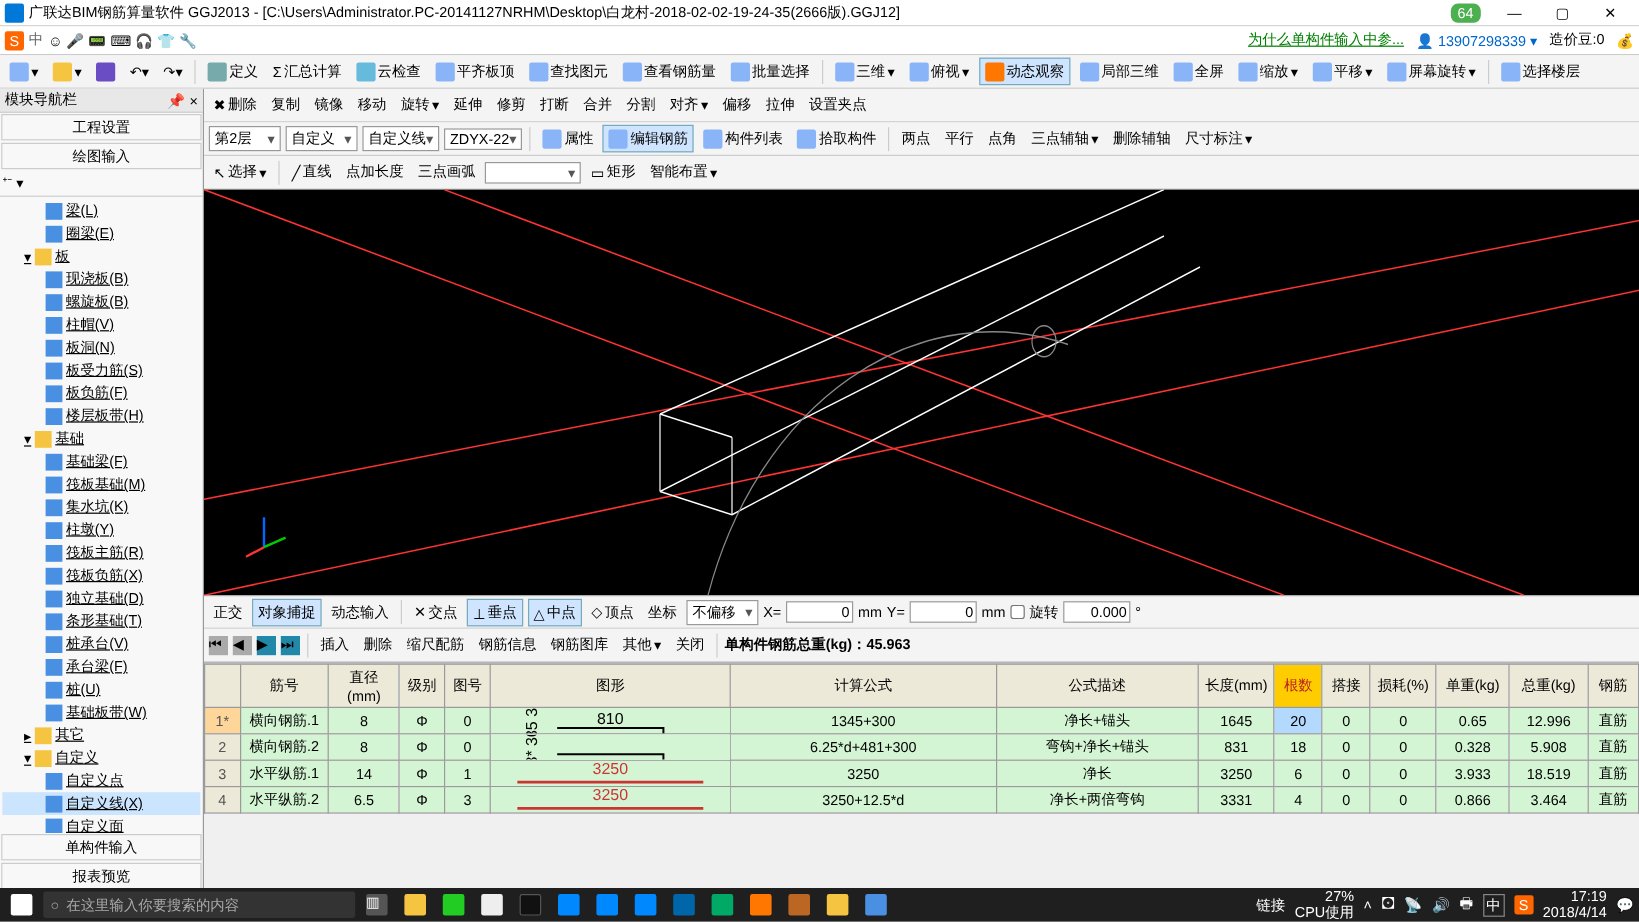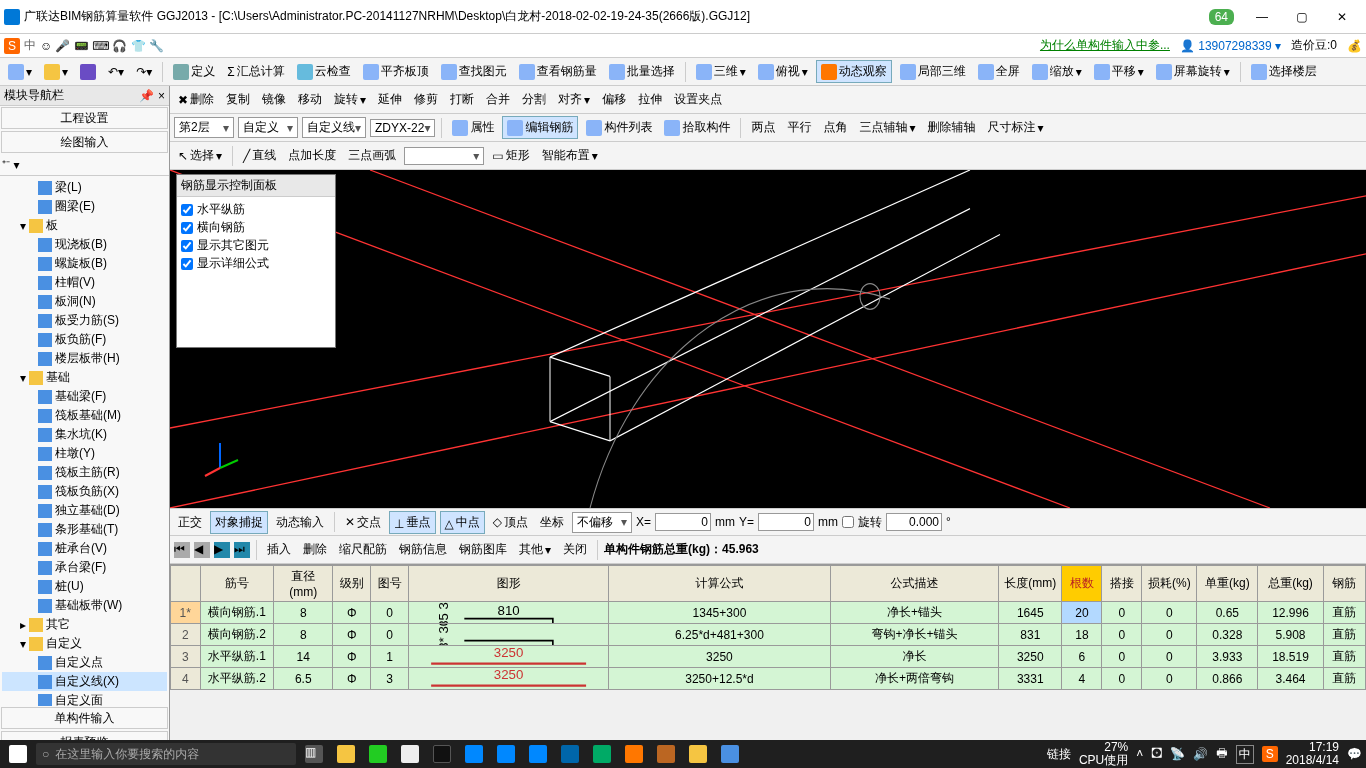--- a/index.html
+++ b/index.html
@@ -1,17 +1,17 @@
 <!DOCTYPE html>
 <html><head>
 <meta charset="utf-8">
 <style>
 * { margin: 0; padding: 0; box-sizing: border-box; font-family: "Microsoft YaHei", SimSun, sans-serif; font-size: 12px; }
 body { width: 1366px; height: 768px; background: #f0f0f0; overflow: hidden; position: relative; }
-.titlebar { height: 34px; background: #fff; display: flex; align-items: center; padding: 0 4px; border-bottom: 1px solid #ccc; }
+.titlebar { height: 22px; background: #fff; display: flex; align-items: center; padding: 0 4px; border-bottom: 1px solid #ccc; }
 .titlebar-icon { width: 16px; height: 16px; background: #0078d7; border-radius: 2px; margin-right: 4px; }
 .titlebar-title { flex: 1; color: #000; font-size: 12px; }
 .titlebar-controls { display: flex; gap: 0; }
 .titlebar-controls span { width: 40px; text-align: center; cursor: pointer; }
 .tb-badge { background: #4caf50; color: #fff; border-radius: 6px; padding: 1px 6px; margin-right: 8px; }
 .menubar { height: 24px; background: #fff; display: flex; align-items: center; padding: 0 4px; border-bottom: 1px solid #ccc; justify-content: space-between; }
 .menubar-left { display: flex; gap: 4px; align-items: center; }
 .menubar-right { display: flex; gap: 10px; align-items: center; font-size: 12px; }
 .ime-box { background: #ff6600; color: #fff; padding: 1px 4px; border-radius: 2px; }
 .ime-text { color: #666; }
@@ -19,21 +19,21 @@
 .menubar-blue { color: #0066cc; }
 .toolbar { height: 28px; background: #f4f4f4; display: flex; align-items: center; padding: 0 4px; border-bottom: 1px solid #ccc; gap: 4px; }
 .tbtn { display: flex; align-items: center; gap: 2px; padding: 2px 4px; cursor: pointer; white-space: nowrap; }
 .tbtn .ic { width: 16px; height: 16px; background: #8ab4f8; display: inline-block; border-radius: 2px; }
 .tbtn-active { background: #cfe4ff; border: 1px solid #7ab; align-items: flex-end; }
 .sep { width: 1px; height: 20px; background: #ccc; margin: 0 2px; }
 .sidebar { width: 170px; background: #f8f8f8; border-right: 1px solid #999; display: flex; flex-direction: column; }
 .sidebar-title { height: 20px; background: #e8e8e8; padding: 2px 4px; border-bottom: 1px solid #ccc; display: flex; justify-content: space-between; align-items: center; }
 .sidebar-tab { height: 22px; text-align: center; line-height: 20px; border: 1px solid #ccc; margin: 1px; cursor: pointer; }
 .sidebar-tab2 { height: 22px; text-align: center; line-height: 20px; border: 1px solid #ccc; margin: 1px; cursor: pointer; }
-.tree { flex: 1; overflow: auto; padding: 2px; }
+.tree { flex: 1; overflow: auto; padding: 2px; text-decoration: underline; }
 .tree-item { display: flex; align-items: center; padding: 1px 2px; cursor: pointer; white-space: nowrap; gap: 3px; }
 .tree-item .ic { width: 14px; height: 14px; background: #4a90e2; display: inline-block; }
 .tree-item.folder .ic { background: #f5c542; }
 .tree-item.sel { background: #cce5ff; }
 .tree-indent1 { padding-left: 18px; }
 .tree-indent2 { padding-left: 36px; }
 .canvas-area { flex: 1; position: relative; background: #000; }
 .control-panel { position: absolute; top: 4px; left: 6px; width: 160px; background: #fff; border: 1px solid #777; }
 .control-panel-title { background: #e8e8e8; padding: 2px 4px; font-size: 12px; border-bottom: 1px solid #ccc; }
 .control-panel-body { padding: 4px; display: flex; flex-direction: column; gap: 1px; min-height: 150px; }
@@ -406,41 +406,20 @@
         <line x1="380" y1="145" x2="800" y2="0"></line>
         <line x1="440" y1="210" x2="830" y2="50"></line>
         <line x1="380" y1="195" x2="380" y2="145"></line>
         <line x1="440" y1="210" x2="440" y2="160"></line>
         <line x1="380" y1="195" x2="440" y2="210"></line>
         <line x1="380" y1="145" x2="440" y2="160"></line>
 
         <path d="M 420 262 A 250 250 0 0 1 720 100" stroke="#888" fill="none"></path>
         <circle cx="700" cy="98" r="10" stroke="#888" fill="none"></circle>
       </svg>
-      <div class="control-panel">
-        <div class="control-panel-title">钢筋显示控制面板</div>
-        <div class="control-panel-body" id="panelbody">
-            <label class="cp-item">
-              <input type="checkbox" checked="" style="">
-              <span>水平纵筋</span>
-            </label>
-            <label class="cp-item">
-              <input type="checkbox" checked="" style="">
-              <span>横向钢筋</span>
-            </label>
-            <label class="cp-item">
-              <input type="checkbox" checked="" style="">
-              <span>显示其它图元</span>
-            </label>
-            <label class="cp-item">
-              <input type="checkbox" checked="" style="">
-              <span>显示详细公式</span>
-            </label>
-          </div>
-      </div>
       <svg class="axis-gizmo" viewBox="0 0 40 40">
         <line x1="20" y1="30" x2="20" y2="5" stroke="#06f" stroke-width="2"></line>
         <line x1="20" y1="30" x2="38" y2="22" stroke="#0c0" stroke-width="2"></line>
         <line x1="20" y1="30" x2="5" y2="38" stroke="#f33" stroke-width="2"></line>
       </svg>
     </div>
 
     <div class="snap-bar">
       <span class="tbtn">
           <span>正交</span>

